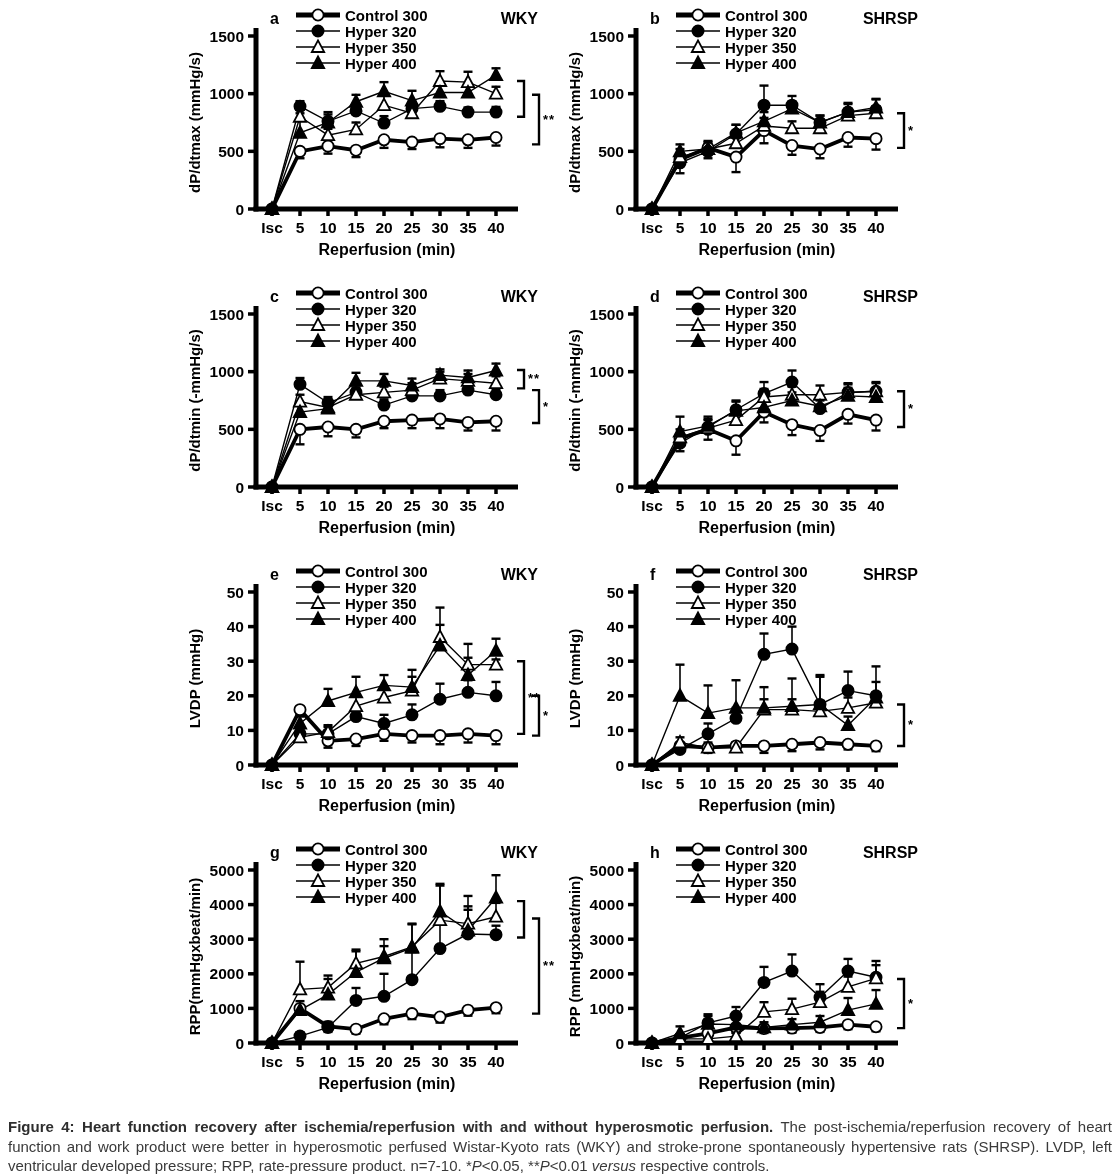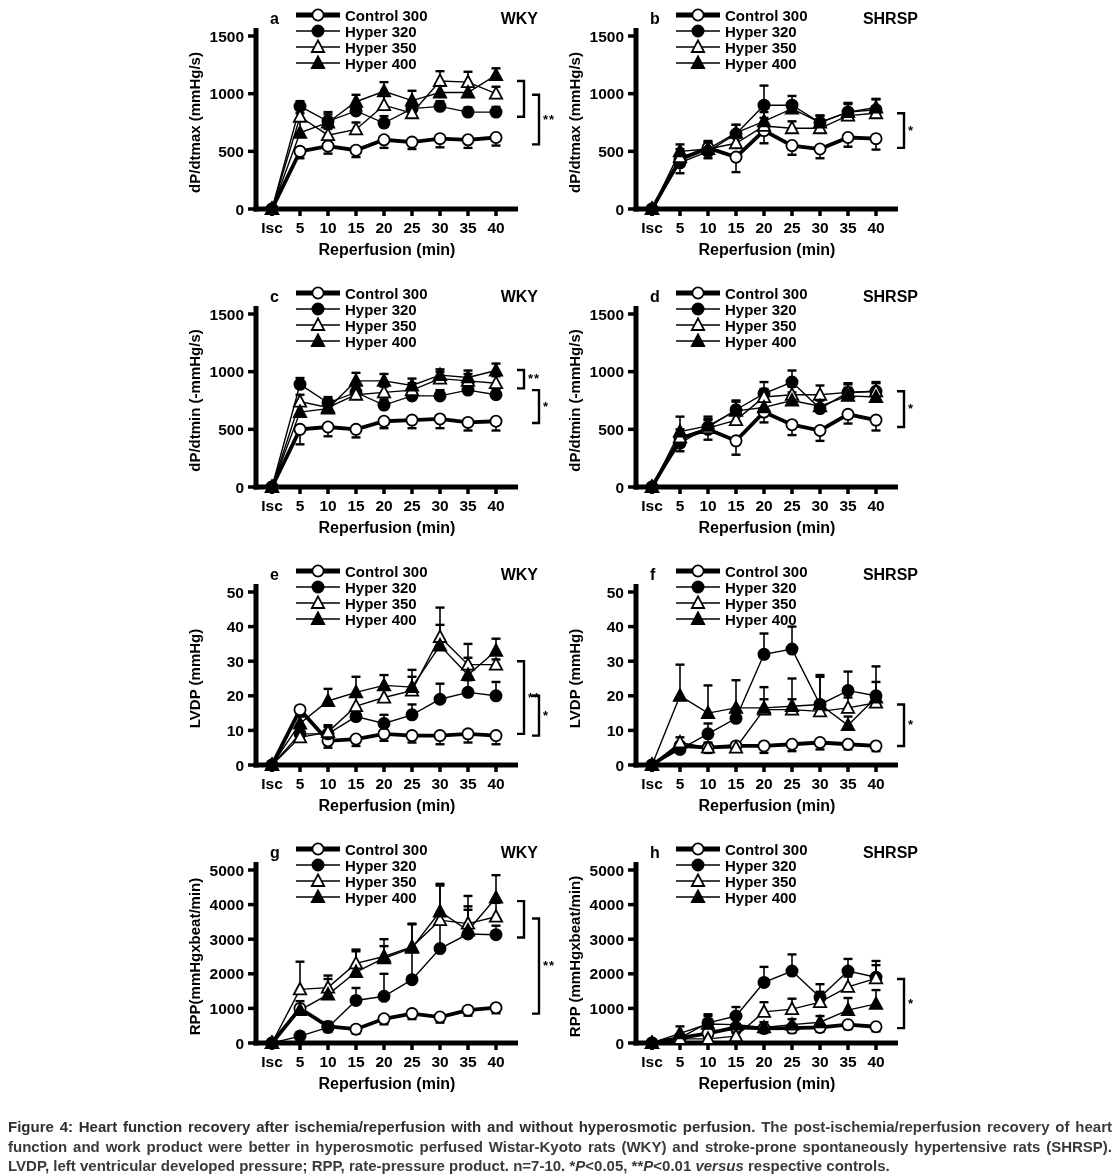--- a/index.html
+++ b/index.html
@@ -1,20 +1,20 @@
 <!DOCTYPE html>
 <html><head>
 <meta charset="utf-8">
 <style>
   html,body{margin:0;padding:0;background:#ffffff;}
   body{width:1120px;height:1174px;font-family:"Liberation Sans",sans-serif;overflow:hidden;}
   .grid{display:grid;grid-template-columns:380px 380px;margin-left:186px;}
   svg.panel{display:block;}
   svg text{font-family:"Liberation Sans",sans-serif;font-weight:bold;fill:#000;}
-  .caption{margin:5px 8px 0 8px;font-size:15px;line-height:19.5px;text-align:justify;color:#3a3a3a;font-weight:bold;}
+  .caption{margin:5px 8px 0 8px;font-size:15px;line-height:19.5px;text-align:justify;color:#3a3a3a;}
   .caption b{color:#2e2e2e;}
   .caption i{font-style:italic;}
 </style>
 </head>
 <body>
 
 <div class="page">
   <div class="grid">
     <svg class="panel" width="380" height="278" viewBox="0 0 380 278" role="img">
         <g>

